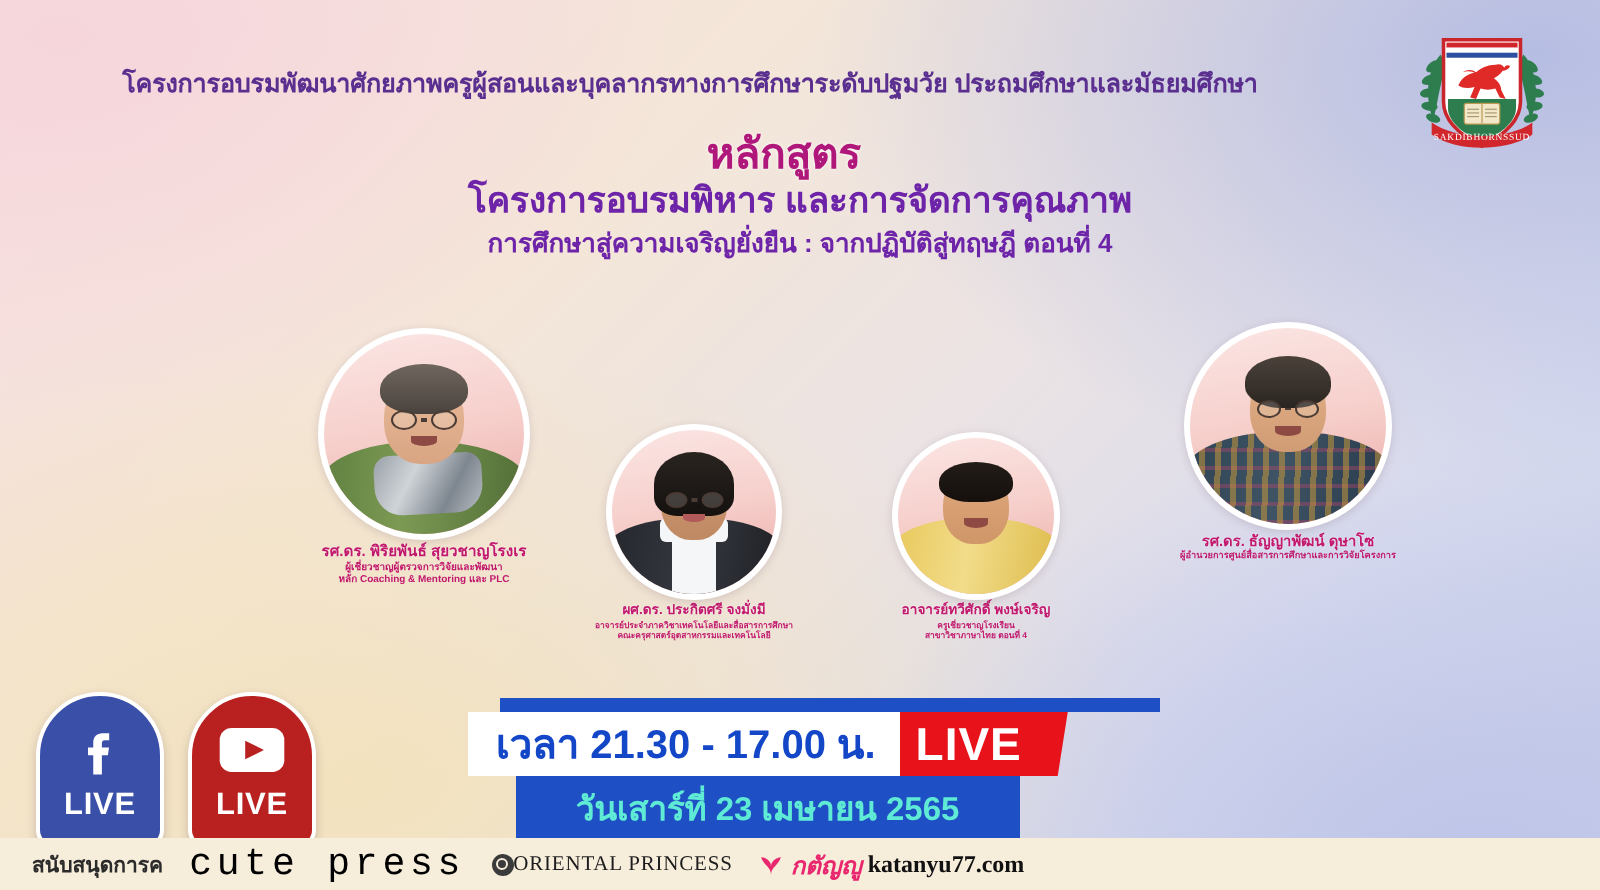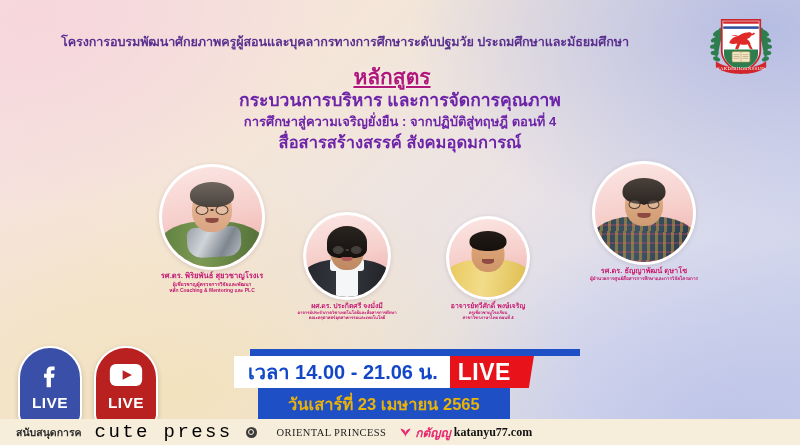--- a/index.html
+++ b/index.html
@@ -27,21 +27,20 @@
     text-align: center;
     font-size: 12.6px; font-weight: 700; color: #5a2f8f;
     letter-spacing: -0.1px;
     white-space: nowrap;
   }
   .course-label {
     position: absolute; left: 0; top: 60px; width: 784px;
     text-align: center;
     font-size: 21px; font-weight: 700; color: #b0177a;
     text-shadow: 0 0 2px rgba(255,255,255,0.85);
-    text-decoration: underline;
   }
   .title-lines {
     position: absolute; left: 0; top: 88px; width: 800px;
     text-align: center; color: #6d24a8;
   }
   .title-lines div { font-weight: 700; line-height: 1.42; }
   .tl1 { font-size: 17.5px; }
   .tl2 { font-size: 13px; }
   .tl3 { font-size: 16.5px; }
 
@@ -144,39 +143,39 @@
     background: #e8131a; color: #fff;
     display: flex; align-items: center; padding: 0 9px 0 8px;
     font-size: 23px; font-weight: 700; letter-spacing: 0.5px;
   }
   .liveslant {
     width: 14px; background: #e8131a;
     clip-path: polygon(0 0, 100% 0, 64% 100%, 0 100%);
   }
   .daterow {
     position: absolute; left: 258px; top: 388px;
-    background: #1f4fc4; color: #eab308;
+    background: #1f4fc4; color: #5eead4;
     padding: 3px 30px 4px 30px;
     font-size: 16.5px; font-weight: 700;
     white-space: nowrap;
   }
 
   
   .sponsors {
     position: absolute; left: 0; bottom: 0; width: 800px; height: 26px;
     background: #f6eddb;
     display: flex; align-items: center; gap: 13px;
     padding-left: 16px;
   }
   .sp-label { font-size: 10.5px; font-weight: 700; color: #2b2b2b; }
   .sp-cute {
     font-family: Liberation Mono, monospace;
     font-size: 19px; color: #000000; letter-spacing: 2.4px;
   }
-  .sp-op { display: flex; align-items: center; gap: 20px; }
+  .sp-op { display: flex; align-items: center; gap: 0; }
   .sp-op-mark {
     width: 11px; height: 11px; border-radius: 50%;
     background: #3b3b3b; position: relative;
   }
   .sp-op-mark::after {
     content: ""; position: absolute; inset: 2.5px; border-radius: 50%;
     border: 1px solid #f6eddb;
   }
   .sp-op-txt {
     font-family: "Liberation Serif", "DejaVu Serif", serif;
@@ -243,23 +242,22 @@
       </g>
 
       <path d="M16 72 C32 84 68 84 84 72 L84 80 C68 92 32 92 16 80 Z" fill="#d1262c"></path>
       <text x="50" y="83.5" font-size="6.4" font-family="'Liberation Serif',serif" fill="#ffffff" text-anchor="middle" letter-spacing="0.5">SAKDIBHORNSSUD</text>
     </svg>
   </div>
 
   <div class="subhead">โครงการอบรมพัฒนาศักยภาพครูผู้สอนและบุคลากรทางการศึกษาระดับปฐมวัย ประถมศึกษาและมัธยมศึกษา</div>
   <div class="course-label">หลักสูตร</div>
   <div class="title-lines">
-    <div class="tl1">กระบวนการบริหาร และการจัดการคุณภาพ</div>
+    <div class="tl1">โครงการอบรมพิหาร และการจัดการคุณภาพ</div>
     <div class="tl2">การศึกษาสู่ความเจริญยั่งยืน : จากปฏิบัติสู่ทฤษฎี ตอนที่ 4</div>
-    <div class="tl3">สื่อสารสร้างสรรค์ สังคมอุดมการณ์</div>
   </div>
 
   <div class="speaker" style="left:127px; top:164px; width:170px;">
     <div class="photo-ring" style="width:106px; height:106px;">
       <div class="photo">
         <div class="fig">
           <div class="body" style="width:104px; height:46px; bottom:0;
                background:linear-gradient(95deg,#5d7f3f 0%,#7d9a54 40%,#4f6d36 100%);"></div>
           <div class="scarf" style="width:54px; height:30px; bottom:10px;
                background:linear-gradient(120deg,#9aa0a8 0%,#cfd4d8 35%,#7e868f 70%,#b9bec4 100%);
@@ -380,21 +378,21 @@
           <path d="M16 9.5 L27 15 L16 20.5 Z" fill="#b92020"></path>
         </svg>
       </div>
       <div class="lv">LIVE</div>
     </div>
   </div>
 
   <div class="topbar"></div>
 
   <div class="timerow">
-    <div class="timebox">เวลา 14.00 - 21.06 น.</div>
+    <div class="timebox">เวลา 21.30 - 17.00 น.</div>
     <div class="livebox">LIVE</div>
     <div class="liveslant"></div>
   </div>
 
   <div class="daterow">วันเสาร์ที่ 23 เมษายน 2565</div>
 
   <div class="sponsors">
     <span class="sp-label">สนับสนุดการค</span>
     <span class="sp-cute">cute press</span>
     <span class="sp-op">

